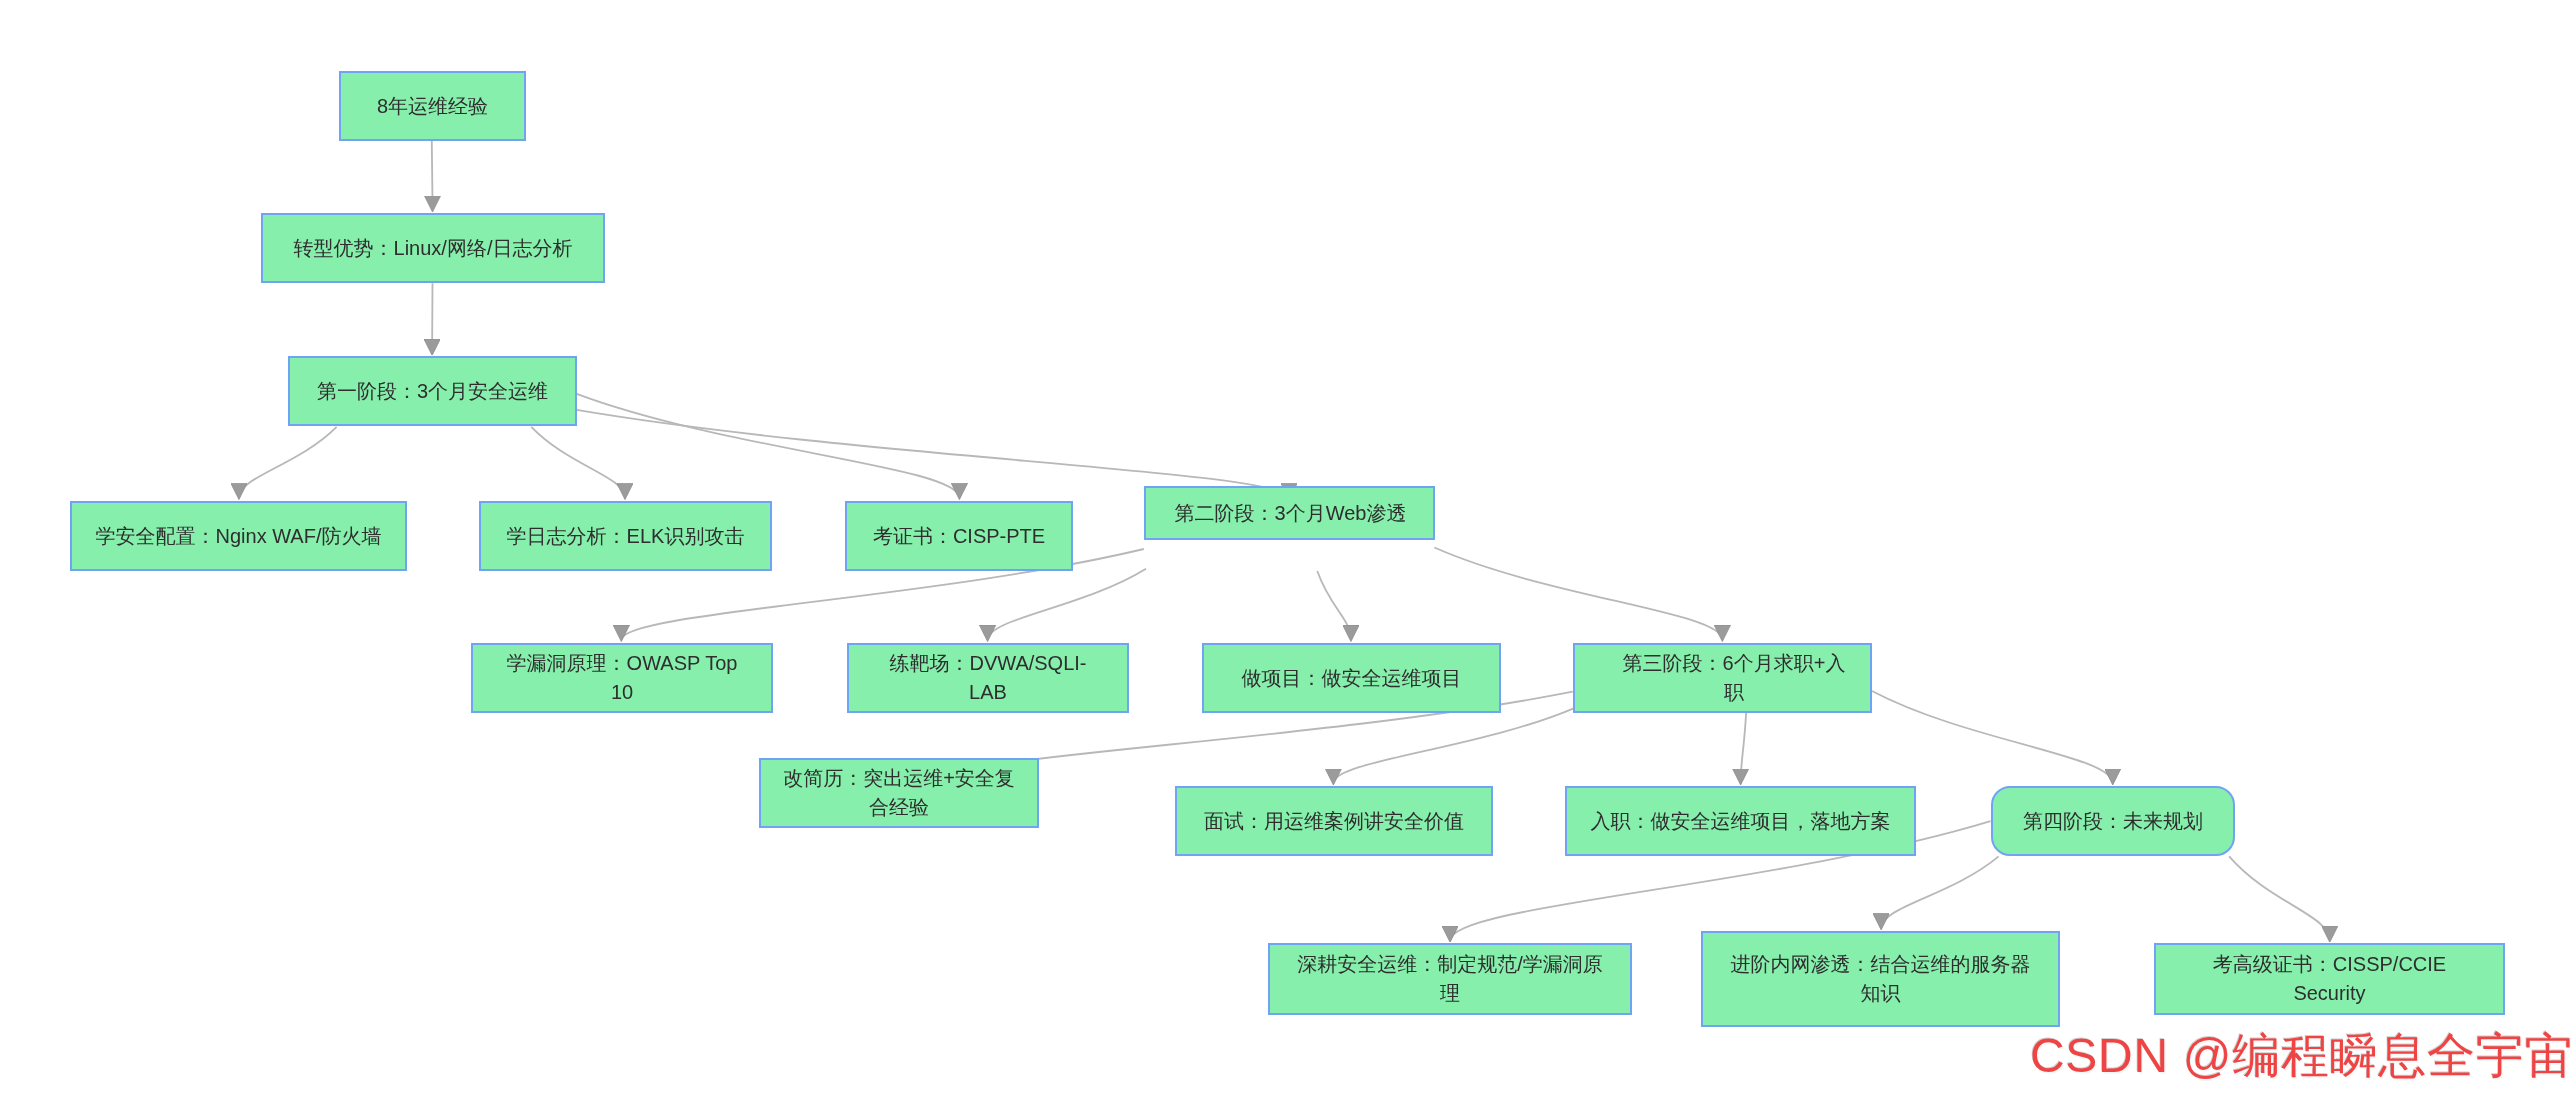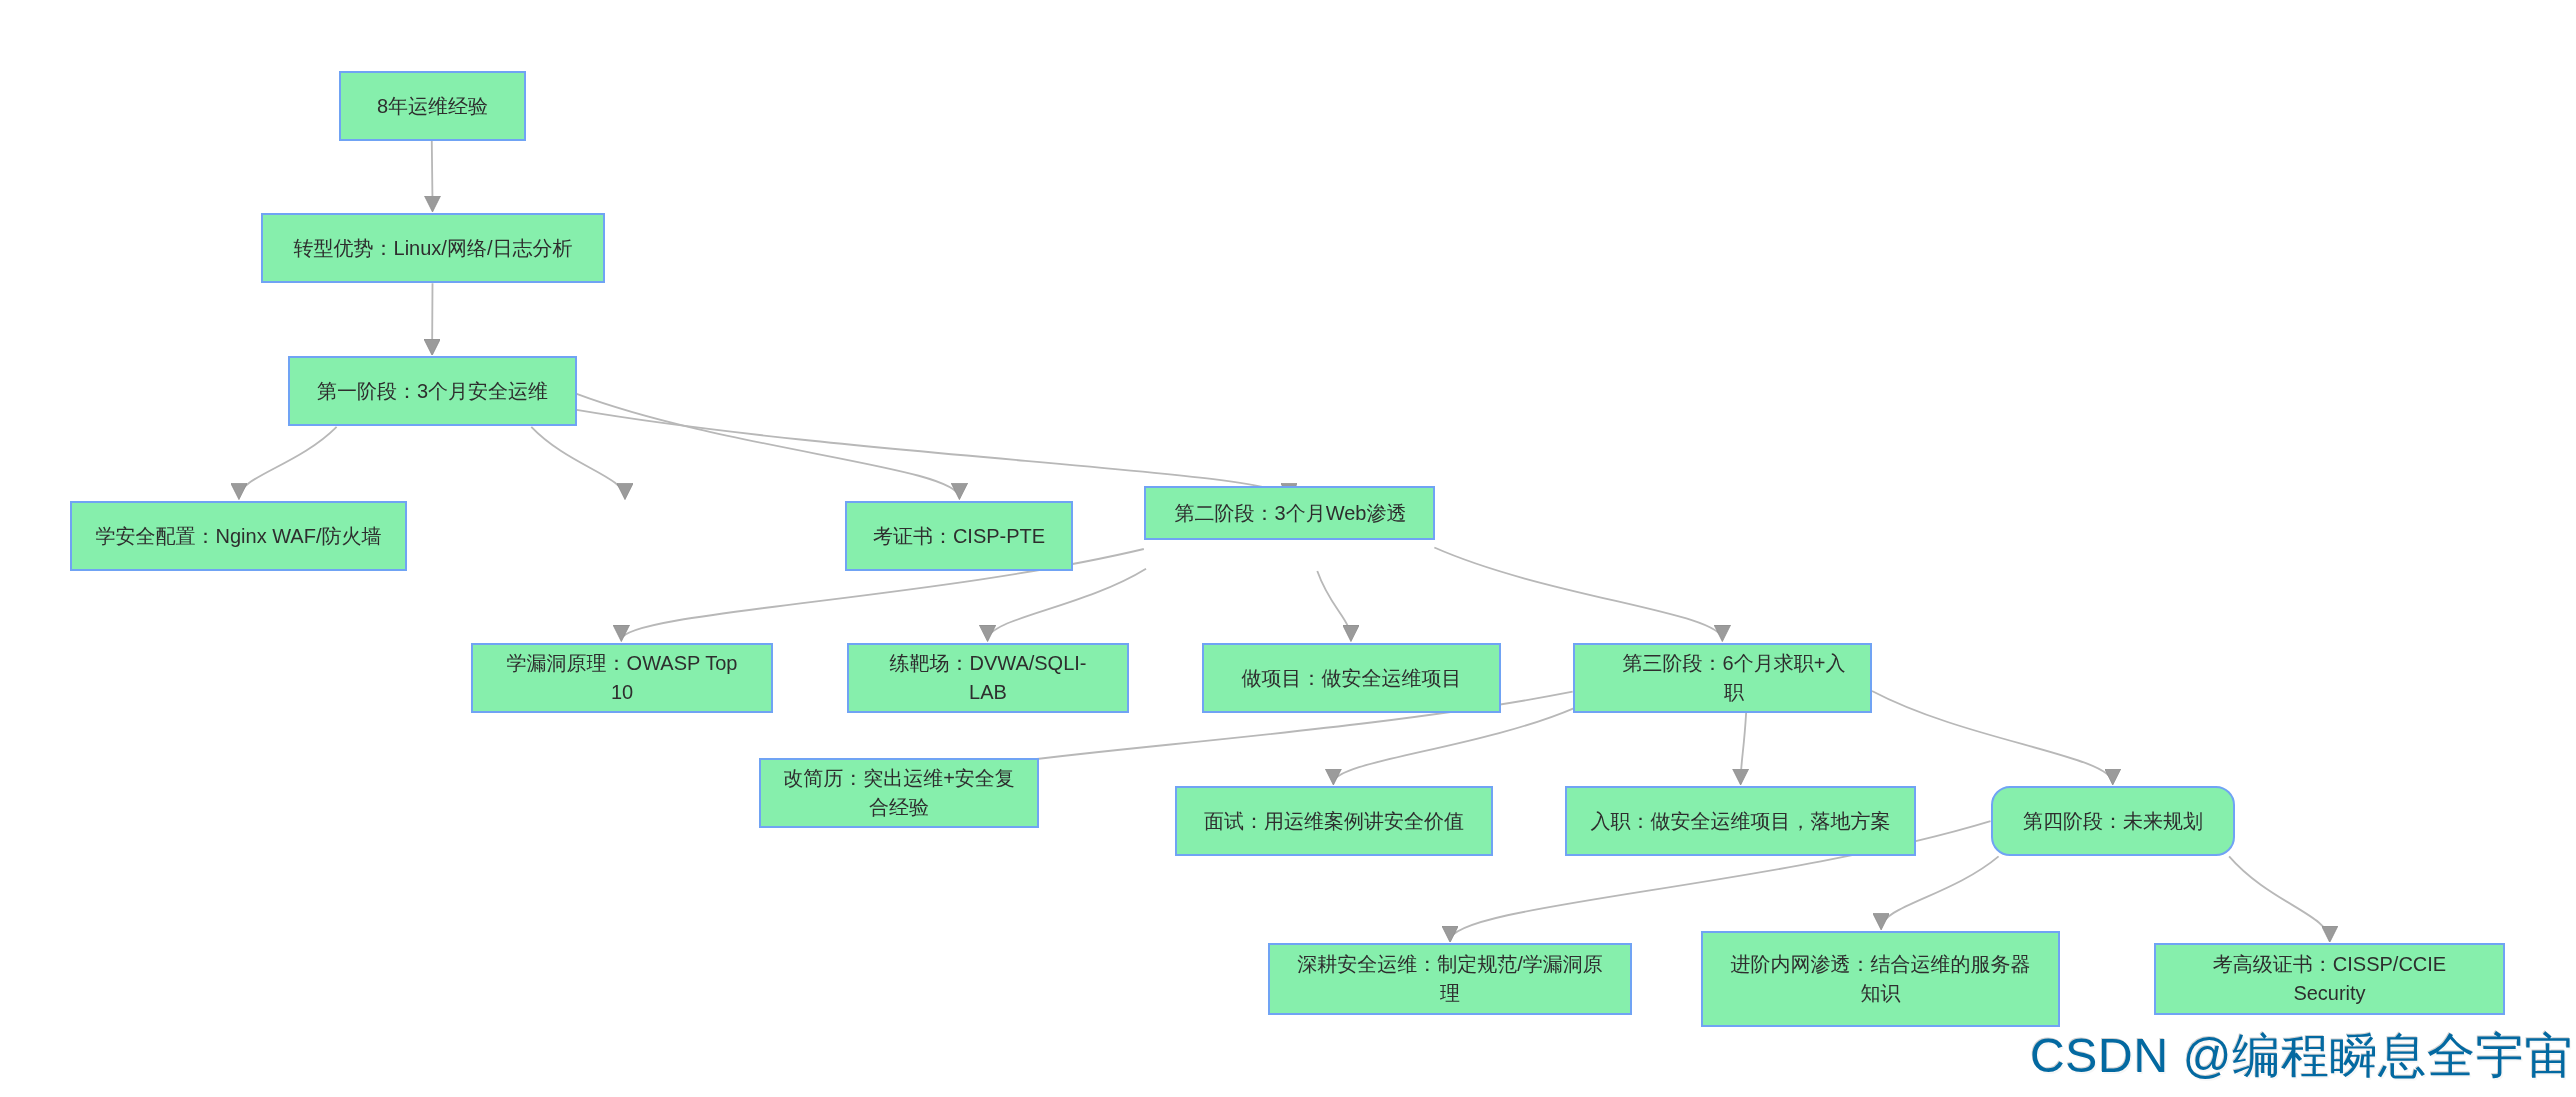--- a/index.html
+++ b/index.html
@@ -31,21 +31,21 @@
     color: #2e2e2e;
     font-size: 20px;
     line-height: 1.45;
     padding: 0 22px;
   }
   .watermark {
     position: absolute;
     right: 2.9px;
     bottom: 10.2px;
     font-size: 48px;
-    color: #0369a1;
+    color: #ef4444;
     text-shadow: 1.5px 1.5px 0.7px #f7f7f7, -0.7px -0.7px 0 #d0d0d0;
     letter-spacing: 0.7px;
     white-space: nowrap;
   }
 </style>
 </head>
 <body>
 
 <div class="canvas">
   <svg class="edges" viewBox="0 0 3520 1500" width="2576" height="1098">
@@ -78,20 +78,23 @@
     </div>
     <div class="node" style="left: 261px; top: 213px; width: 344px; height: 70px;">
       <span>转型优势：Linux/网络/日志分析</span>
     </div>
     <div class="node" style="left: 288px; top: 356px; width: 289px; height: 70px;">
       <span>第一阶段：3个月安全运维</span>
     </div>
     <div class="node" style="left: 70px; top: 501px; width: 337px; height: 70px;">
       <span>学安全配置：Nginx WAF/防火墙</span>
     </div>
+    <div class="node" style="left: 479px; top: 501px; width: 293px; height: 70px;">
+      <span>学日志分析：ELK识别攻击</span>
+    </div>
     <div class="node" style="left: 845px; top: 501px; width: 228px; height: 70px;">
       <span>考证书：CISP-PTE</span>
     </div>
     <div class="node" style="left: 1144px; top: 486px; width: 291px; height: 54px; padding-left: 24px;">
       <span>第二阶段：3个月Web渗透</span>
     </div>
     <div class="node" style="left: 471px; top: 643px; width: 302px; height: 70px;">
       <span>学漏洞原理：OWASP Top 10</span>
     </div>
     <div class="node" style="left: 847px; top: 643px; width: 282px; height: 70px;">

